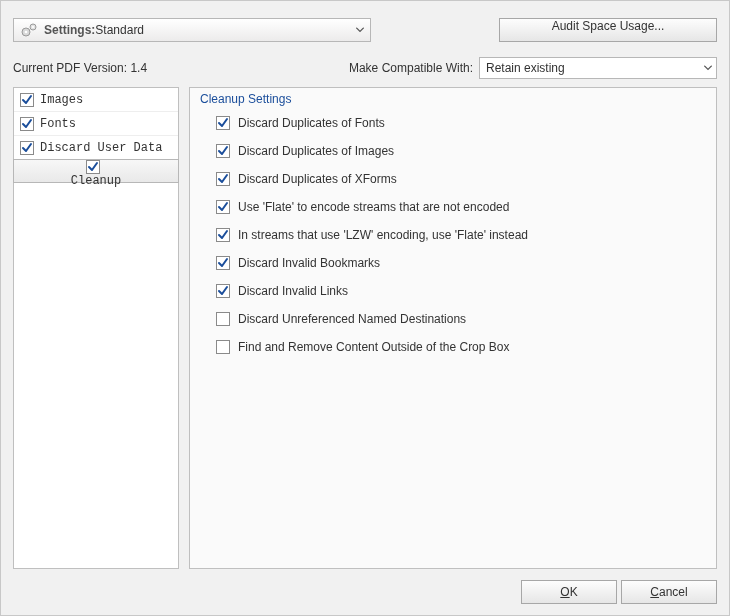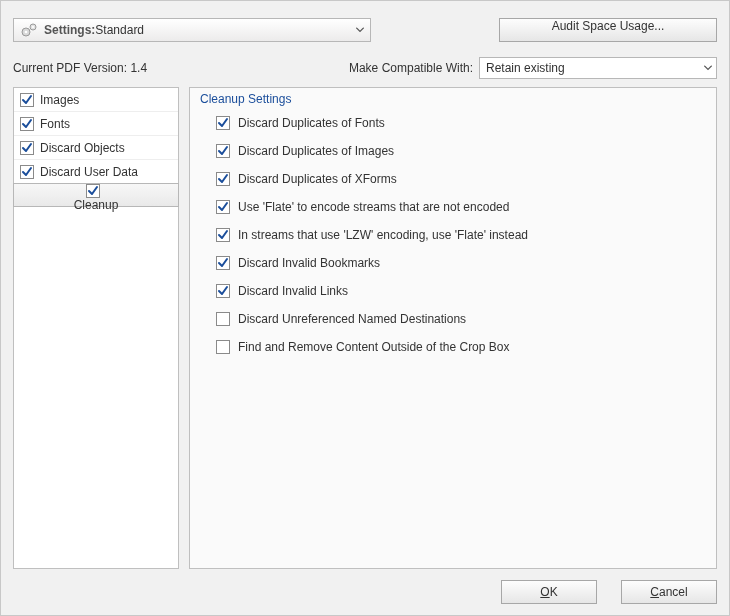--- a/index.html
+++ b/index.html
@@ -16,30 +16,30 @@
   .settings-combo .lbl { color:#555; margin-right:0;font-weight:bold; }
   .settings-combo .caret { position:absolute; right:6px; top:50%; transform:translateY(-50%); }
   .audit-btn { flex:0 0 auto; width:218px; height:24px; border:1px solid #a7a7a7; background:linear-gradient(#fdfdfd,#e6e6e6); display:flex; justify-content:center; margin-left:auto; }
   .info-row { display:flex; align-items:center; height:26px; margin-bottom:6px; }
   .version-text { color:#333; }
   .compat-label { margin-left:auto; margin-right:6px; color:#333; }
   .compat-combo { width:238px; height:22px; background:#fff; border:1px solid #b7b7b7; display:flex; align-items:center; padding:0 6px; position:relative; }
   .compat-combo .caret { position:absolute; right:4px; top:50%; transform:translateY(-50%); }
   .main-area { flex:1; display:flex; gap:10px; min-height:0; }
   .sidebar { width:166px; border:1px solid #bfbfbf; background:#fff; display:flex; flex-direction:column; }
-  .side-item { height:24px; display:flex; align-items:center; padding:0 6px; border-bottom:1px solid #eee; cursor:default; }
+  .side-item { height:24px; display:flex; align-items:center; padding:0 6px; border-bottom:1px solid #eee; cursor:default;font-family:Liberation Mono, monospace; }
   .side-item:last-child { border-bottom:none; }
   .side-item.selected { background:linear-gradient(#f7f7f7,#e9e9e9); border:1px solid #b7b7b7; margin:-1px; z-index:1; position:relative;flex-direction:column; }
   .side-item .cb { width:14px; height:14px; margin-right:6px; flex:0 0 auto; }
   .content { flex:1; border:1px solid #bfbfbf; background:#fafafa; display:flex; flex-direction:column; padding:4px 8px 8px 8px; }
   .panel-title { color:#1b4e9b; font-size:12px; margin-bottom:10px; padding-left:2px; }
   .opt-list { display:flex; flex-direction:column; gap:14px; padding-left:18px; }
   .opt-row { display:flex; align-items:center; }
   .opt-row .cb { width:14px; height:14px; margin-right:8px; }
-  .footer { height:46px; display:flex; align-items:center; justify-content:flex-end; gap:24px; padding:0 12px; }
+  .footer { height:46px; display:flex; align-items:center; justify-content:flex-end; gap:4px; padding:0 12px; }
   .footer-btn { width:96px; height:24px; border:1px solid #a7a7a7; background:linear-gradient(#fdfdfd,#e6e6e6); display:flex; align-items:center; justify-content:center; }
   .underline-first::first-letter { text-decoration: underline; }
   .caret svg { display:block; }
 </style>
 </head>
 <body>
 
 <div class="window">
 
 
@@ -92,27 +92,20 @@
                 <path d="M3 7 L6 10 L11 3" stroke="#1b4e9b" stroke-width="2" fill="none" stroke-linecap="round" stroke-linejoin="round"></path>
               </svg></span>
             <span>Images</span>
           </div>
           <div class="side-item">
             <span class="cb"><svg width="14" height="14" viewBox="0 0 14 14">
                 <rect x="0.5" y="0.5" width="13" height="13" fill="#fff" stroke="#8a8a8a"></rect>
                 <path d="M3 7 L6 10 L11 3" stroke="#1b4e9b" stroke-width="2" fill="none" stroke-linecap="round" stroke-linejoin="round"></path>
               </svg></span>
             <span>Fonts</span>
-          </div>
-          <div class="side-item">
-            <span class="cb"><svg width="14" height="14" viewBox="0 0 14 14">
-                <rect x="0.5" y="0.5" width="13" height="13" fill="#fff" stroke="#8a8a8a"></rect>
-                <path d="M3 7 L6 10 L11 3" stroke="#1b4e9b" stroke-width="2" fill="none" stroke-linecap="round" stroke-linejoin="round"></path>
-              </svg></span>
-            <span>Discard Objects</span>
           </div>
           <div class="side-item">
             <span class="cb"><svg width="14" height="14" viewBox="0 0 14 14">
                 <rect x="0.5" y="0.5" width="13" height="13" fill="#fff" stroke="#8a8a8a"></rect>
                 <path d="M3 7 L6 10 L11 3" stroke="#1b4e9b" stroke-width="2" fill="none" stroke-linecap="round" stroke-linejoin="round"></path>
               </svg></span>
             <span>Discard User Data</span>
           </div>
           <div class="side-item selected">
             <span class="cb"><svg width="14" height="14" viewBox="0 0 14 14">

